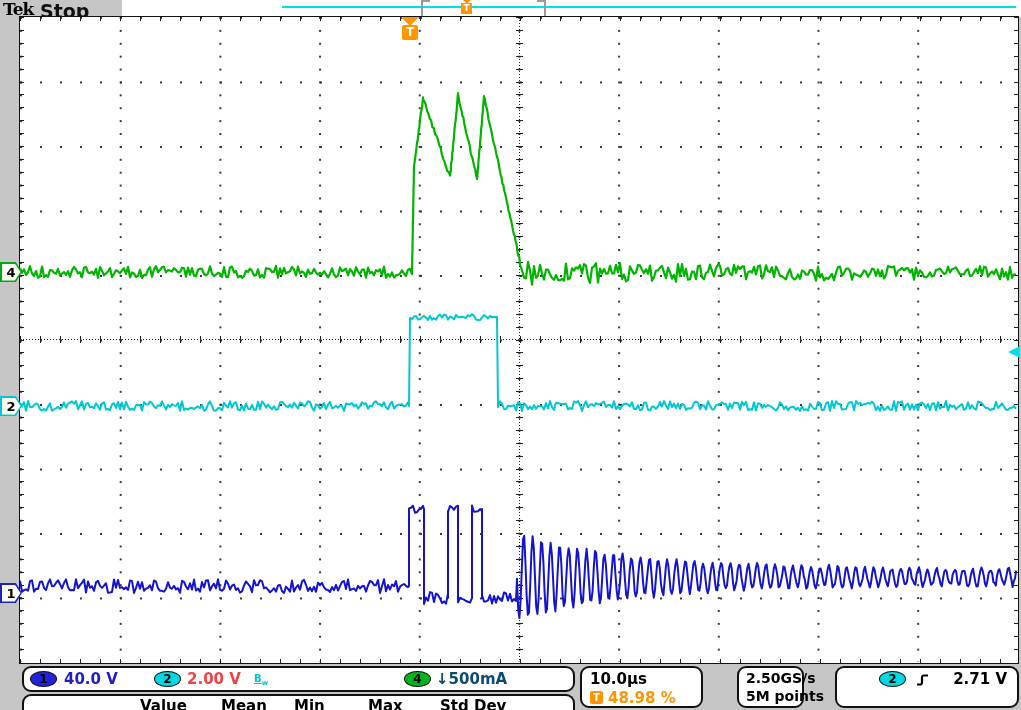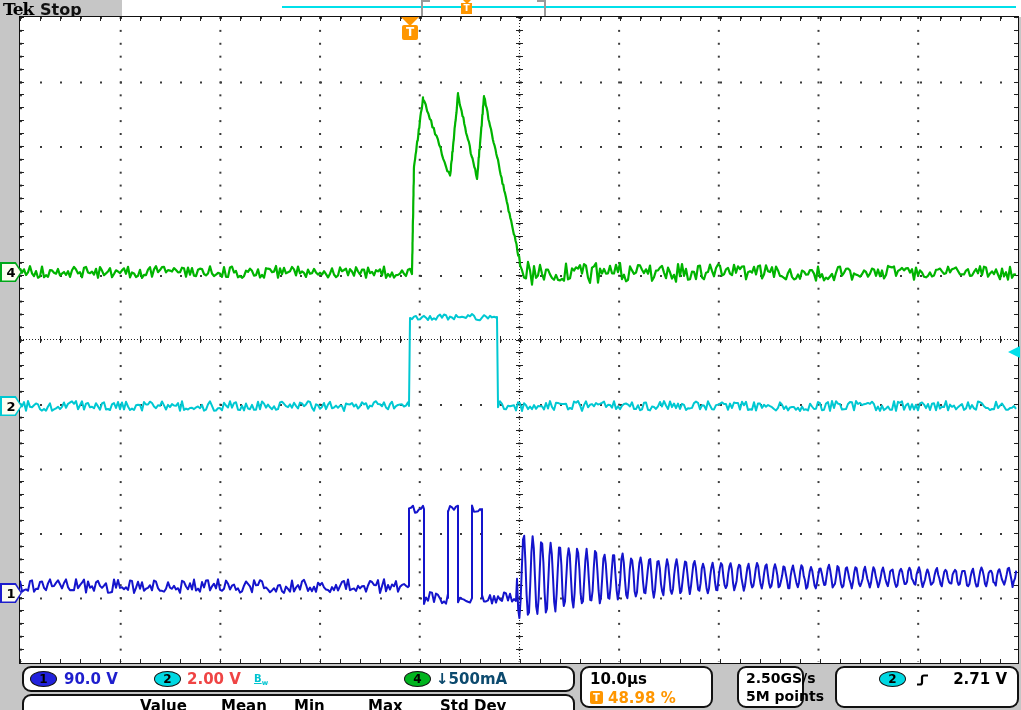--- a/index.html
+++ b/index.html
@@ -6,21 +6,21 @@
   body{
     width:1021px;height:710px;position:relative;overflow:hidden;
     background:#c6c6c6;font-family:"DejaVu Sans","Liberation Sans",sans-serif;
     -webkit-font-smoothing:none;
   }
   
   .top-strip{position:absolute;left:0;top:0;width:1021px;height:17px;background:#ffffff;}
   .logo-patch{position:absolute;left:0;top:0;width:122px;height:17px;background:#c6c6c6;}
   .tek-logo{position:absolute;left:3px;top:-1px;font-family:"DejaVu Serif","Liberation Serif",serif;
     font-weight:bold;font-size:17px;color:#000;letter-spacing:-1px;}
-  .acq-status{position:absolute;left:40px;top:0px;font-weight:bold;font-size:16px;color:#111;}
+  .acq-status{position:absolute;left:40px;top:0px;font-weight:bold;font-size:19px;color:#111;}
   .overview-line{position:absolute;left:282px;top:6px;width:734px;height:2px;background:#00e0ea;}
   .ov-bracket{position:absolute;top:0px;width:7px;height:14px;}
   .ov-bracket.l{left:421px;border-left:2px solid #9a9a9a;border-top:2px solid #9a9a9a;border-bottom:2px solid #9a9a9a;}
   .ov-bracket.r{left:537px;border-right:2px solid #9a9a9a;border-top:2px solid #9a9a9a;border-bottom:2px solid #9a9a9a;}
   .ov-flag{position:absolute;left:461px;top:0px;width:12px;height:15px;}
   .ov-flag .tri{position:absolute;left:2px;top:0;width:0;height:0;border-left:4px solid transparent;border-right:4px solid transparent;border-top:4px solid #ff9600;}
   .ov-flag .sq{position:absolute;left:0;top:3px;width:11px;height:11px;background:#ff9600;color:#fff;
     font-size:9px;font-weight:bold;text-align:center;line-height:11px;}
   
   .graticule{position:absolute;left:19px;top:16px;width:1000px;height:648px;
@@ -58,21 +58,21 @@
   .trig-marker .tri{position:absolute;left:1px;top:0;width:0;height:0;
     border-left:9px solid transparent;border-right:9px solid transparent;border-top:9px solid #ff9600;}
   .trig-marker .sq{position:absolute;left:2px;top:8px;width:16px;height:15px;background:#ff9600;
     border-radius:2px;color:#fff;font-weight:bold;font-size:12px;text-align:center;line-height:15px;}
   .right-arrow{position:absolute;left:1008px;top:346px;width:0;height:0;
     border-top:6px solid transparent;border-bottom:6px solid transparent;border-right:12px solid #00e0ea;}
   
   .box{position:absolute;background:#fff;border:2px solid #111;border-radius:9px;box-sizing:border-box;}
   .ch-box{left:22px;top:666px;width:553px;height:26px;}
   .meas-box{left:22px;top:694px;width:553px;height:22px;border-bottom:none;border-radius:9px 9px 0 0;}
-  .time-box{left:580px;top:666px;width:133px;height:42px;}
+  .time-box{left:580px;top:666px;width:123px;height:42px;}
   .rate-box{left:737px;top:666px;width:67px;height:42px;}
   .trig-box{left:835px;top:666px;width:184px;height:42px;}
   .badge{position:absolute;height:16px;border:1px solid #111;border-radius:50%;
     color:#000;font-weight:bold;font-size:12px;text-align:center;line-height:15px;box-sizing:border-box;}
   .rd{position:absolute;font-weight:bold;font-size:15px;white-space:pre;}
   .bw{position:absolute;font-weight:bold;color:#00c4d0;font-size:10px;}
   .bw sub{font-size:7px;}
   .meas-label{position:absolute;top:1px;font-weight:bold;font-size:15px;color:#000;}
   .tbadge{position:absolute;left:8px;top:23px;width:13px;height:13px;background:#ff9600;border-radius:2px;
     color:#fff;font-weight:bold;font-size:10px;text-align:center;line-height:13px;}
@@ -123,21 +123,21 @@
 
 <div class="trig-marker">
   <div class="tri"></div>
   <div class="sq">T</div>
 </div>
 
 <div class="right-arrow"></div>
 
 <div class="box ch-box">
   <div class="badge" style="left:6px;top:3px;width:27px;background:#2222dd;">1</div>
-  <span class="rd" style="left:40px;top:2px;color:#1e1ecd;">90.0 V</span>
+  <span class="rd" style="left:40px;top:2px;color:#1e1ecd;">40.0 V</span>
   <div class="badge" style="left:130px;top:3px;width:27px;background:#00d8e2;">2</div>
   <span class="rd" style="left:163px;top:2px;color:#ef4444;">2.00 V</span>
   <span class="bw" style="left:230px;top:5px;text-decoration:underline;"><span>B</span><sub>w</sub></span>
   <div class="badge" style="left:380px;top:3px;width:27px;background:#00b41e;">4</div>
   <span class="rd" style="left:412px;top:2px;color:#0c4a6e;">↓500mA</span>
 </div>
 
 <div class="box meas-box">
   <span class="meas-label" style="left:116px;">Value</span>
   <span class="meas-label" style="left:197px;">Mean</span>

